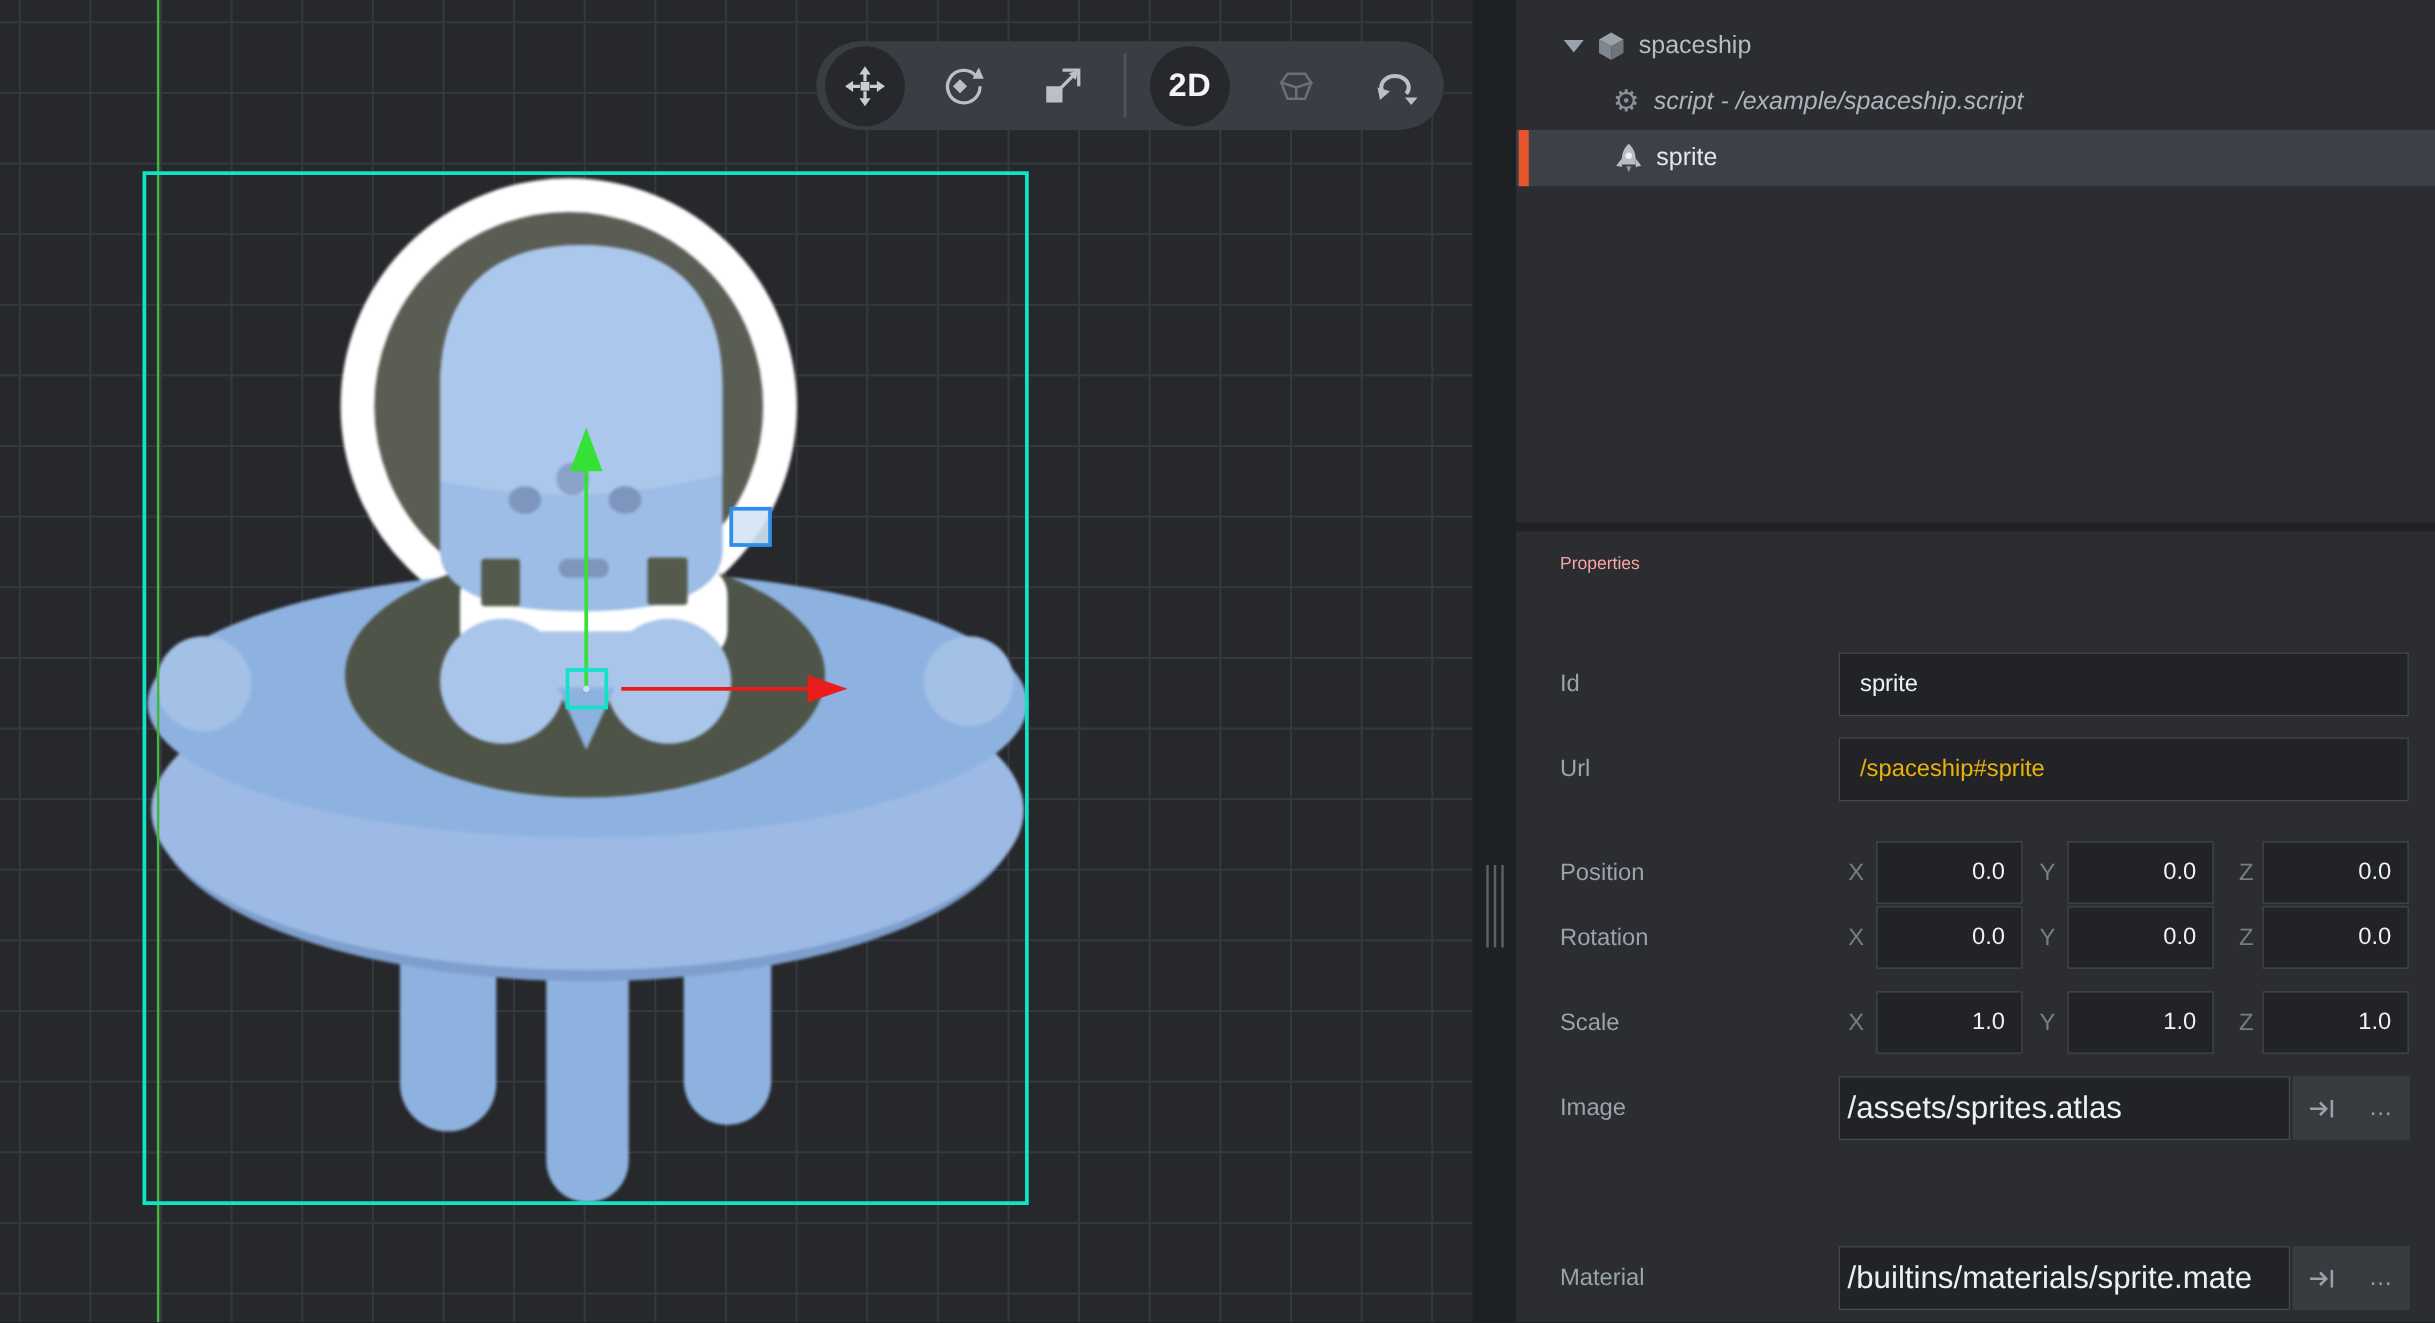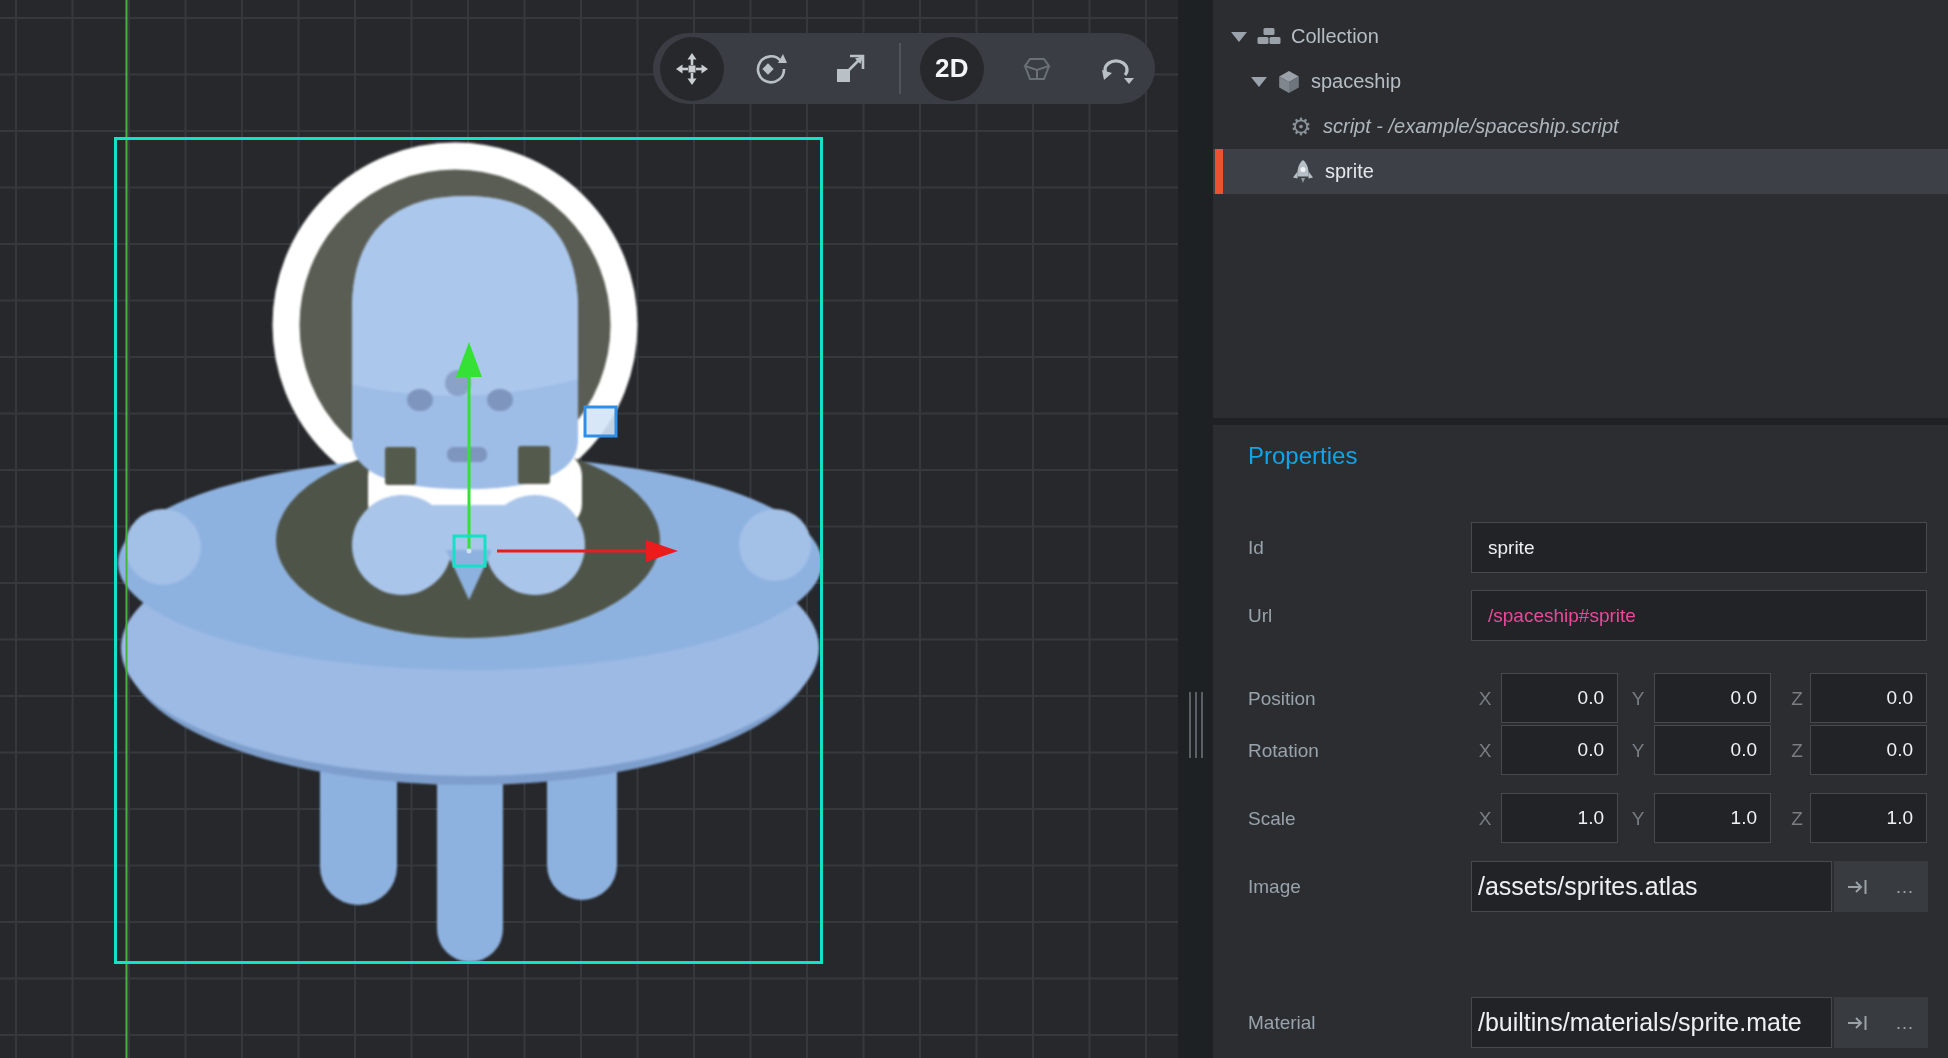--- a/index.html
+++ b/index.html
@@ -34,26 +34,26 @@
   .orow{position:relative;height:45px;display:flex;align-items:center;font-size:20px;color:#b6bec5;cursor:pointer;}
   .orow.sel{background:#3d4147;color:#e4e8eb;}
   .orow.sel::before{content:"";position:absolute;left:2px;top:0;width:8px;height:100%;background:var(--accent-orange,#e8552d);}
   .tri{width:0;height:0;border-left:8px solid transparent;border-right:8px solid transparent;border-top:10px solid #9aa3ab;margin-right:10px;cursor:pointer;flex:none;}
   .oicon{width:24px;height:24px;margin-right:10px;display:flex;align-items:center;justify-content:center;flex:none;}
   .italic{font-style:italic;color:#aeb6bd;}
   .gearglyph{font-size:24px;color:#8a9199;line-height:24px;}
 
   .hsep{position:absolute;left:0;top:418px;width:100%;height:7px;background:#1f2124;cursor:row-resize;}
   .props{position:absolute;left:0;top:425px;width:100%;height:633px;}
-  .phead{position:absolute;left:35px;top:17px;font-size:24px;color:#0ea5e9;}
+  .phead{position:absolute;left:35px;top:17px;font-size:14px;color:#fca5a5;}
   .prow{position:absolute;left:0;width:100%;height:51px;}
   .plabel{position:absolute;left:35px;top:50%;transform:translateY(-50%);font-size:19px;color:#98a3ac;white-space:nowrap;}
   .tfield{position:absolute;left:258px;top:0;width:456px;height:51px;background:#212327;border:1px solid #47494d;
     color:#edf0f2;font-size:19px;padding:0 16px;outline:none;}
-  .tfield.dis{color:#ec4899;}
+  .tfield.dis{color:#eab308;}
   .numin{position:absolute;top:0;width:117px;height:50px;background:#212327;border:1px solid #47494d;color:#f0f2f4;
     font-size:19px;text-align:right;padding:0 13px;outline:none;}
   .axl{position:absolute;top:50%;transform:translate(-50%,-50%);font-size:19px;color:#787e84;}
   .resfield{position:absolute;left:258px;top:0;width:361px;height:51px;background:#212327;border:1px solid #47494d;
     color:#edf0f2;font-size:25px;line-height:49px;padding:0 6px;overflow:hidden;white-space:nowrap;}
   .btnstrip{position:absolute;left:621px;top:0;width:94px;height:51px;background:#383c41;display:flex;}
   .stripbtn{flex:1;display:flex;align-items:center;justify-content:center;color:#9aa1a7;font-size:19px;cursor:pointer;}
   .ddfield{position:absolute;left:258px;top:0;width:411px;height:51px;background:#212327;border:1px solid #47494d;
     color:#edf0f2;font-size:19px;line-height:49px;padding:0 14px;overflow:hidden;white-space:nowrap;cursor:pointer;}
   .ddarrow{position:absolute;left:671px;top:0;width:44px;height:51px;background:#383c41;display:flex;align-items:center;justify-content:center;color:#8f969c;font-size:15px;cursor:pointer;}
@@ -177,33 +177,20 @@
     <div class="grip">
         <i></i>
         <i></i>
         <i></i>
       </div>
   </div>
 
   <div class="right">
 
     <div class="outline">
-      <div class="orow" style="padding-left:18px">
-        <span class="tri"></span>
-        <span class="oicon">
-          <svg width="24" height="20" viewBox="0 0 24 20">
-              <g fill="#9aa1a8">
-            <rect x="6.5" y="1" width="11" height="7" rx="1.5"></rect>
-            <rect x="0.5" y="10" width="11" height="7" rx="1.5"></rect>
-            <rect x="12.5" y="10" width="11" height="7" rx="1.5"></rect>
-          </g>
-            </svg>
-        </span>
-        <span class="olabel">Collection</span>
-      </div>
       <div class="orow" style="padding-left:38px">
         <span class="tri"></span>
         <span class="oicon">
           <svg width="24" height="24" viewBox="0 0 22 22">
             <polygon points="11,1 20,6 11,11 2,6" fill="#9aa1a8"></polygon>
             <polygon points="2,6 11,11 11,21 2,16" fill="#7f868d"></polygon>
             <polygon points="20,6 11,11 11,21 20,16" fill="#6e757c"></polygon>
           </svg>
         </span>
         <span class="olabel">spaceship</span>

